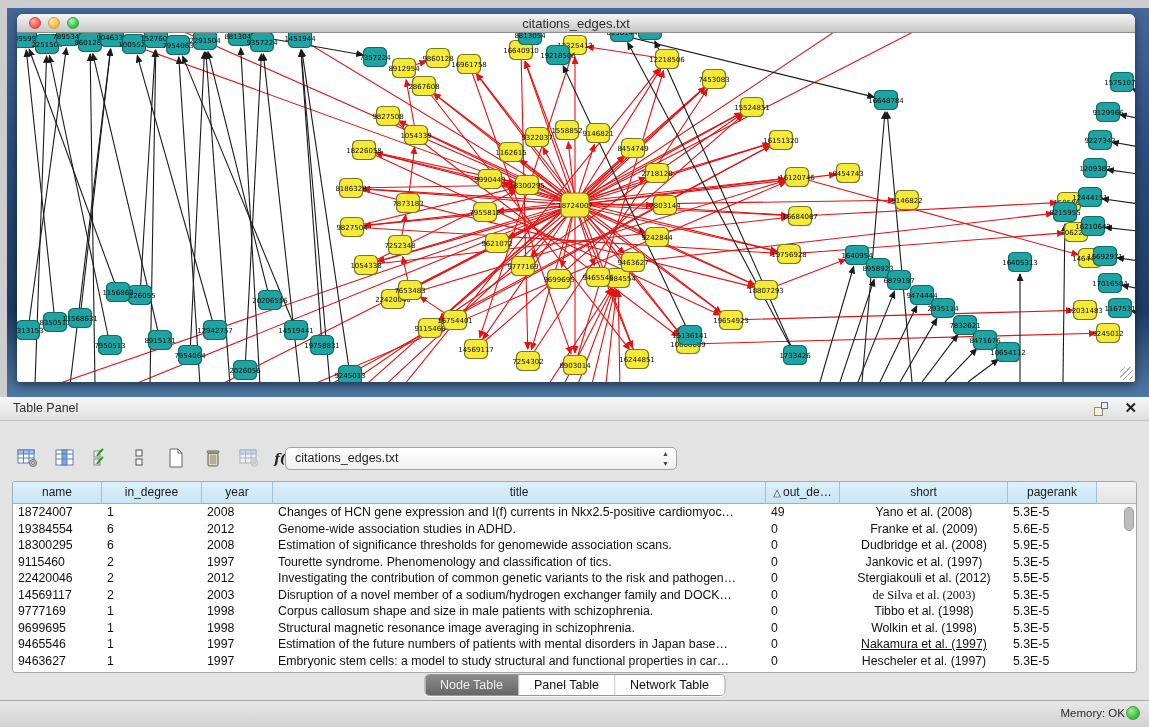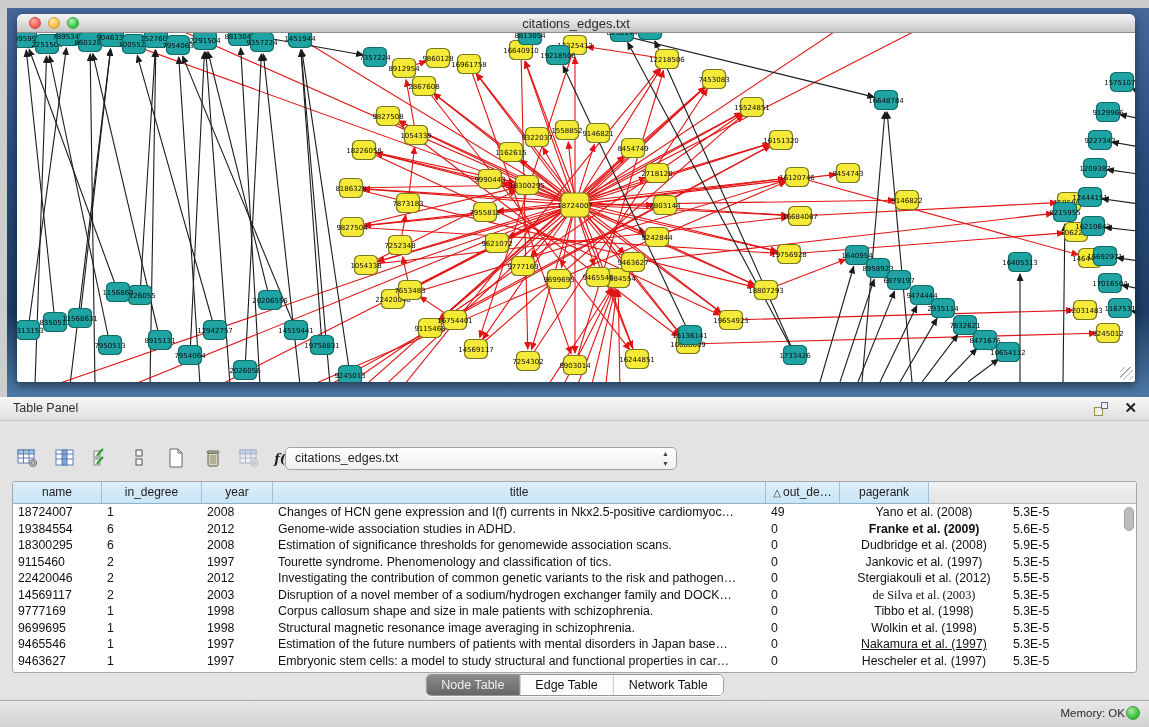--- a/index.html
+++ b/index.html
@@ -777,40 +777,41 @@
     <span class="steppers">▲<br>▼</span>
   </div>
 
   <div class="table-container">
     <div class="thead" id="thead">
         <div class="th" style="width: 89px;"><span>name</span></div>
         <div class="th" style="width: 100px;"><span>in_degree</span></div>
         <div class="th" style="width: 71px;"><span>year</span></div>
         <div class="th" style="width: 493px;"><span>title</span></div>
         <div class="th" style="width: 74px;"><span class="sort-glyph">△</span><span>out_de…</span></div>
+        <div class="th" style="width: 168px;"><span>short</span></div>
         <div class="th" style="width: 89px;"><span>pagerank</span></div>
         <div class="th filler" style="flex: 1 1 0%;"></div>
       </div>
     <div id="tbody">
         <div class="trow">
           <div class="td" style="width: 89px;">18724007</div>
           <div class="td" style="width: 100px;">1</div>
           <div class="td" style="width: 71px;">2008</div>
           <div class="td" style="width: 493px;">Changes of HCN gene expression and I(f) currents in Nkx2.5-positive cardiomyoc…</div>
           <div class="td" style="width: 74px;">49</div>
           <div class="td center" style="width: 168px;">Yano et al. (2008)</div>
           <div class="td" style="width: 89px;">5.3E-5</div>
         </div>
         <div class="trow">
           <div class="td" style="width: 89px;">19384554</div>
           <div class="td" style="width: 100px;">6</div>
           <div class="td" style="width: 71px;">2012</div>
           <div class="td" style="width: 493px;">Genome-wide association studies in ADHD.</div>
           <div class="td" style="width: 74px;">0</div>
-          <div class="td center" style="width: 168px; font-weight: bold;">Franke et al. (2009)</div>
+          <div class="td center" style="width: 168px;">Franke et al. (2009)</div>
           <div class="td" style="width: 89px;">5.6E-5</div>
         </div>
         <div class="trow">
           <div class="td" style="width: 89px;">18300295</div>
           <div class="td" style="width: 100px;">6</div>
           <div class="td" style="width: 71px;">2008</div>
           <div class="td" style="width: 493px;">Estimation of significance thresholds for genomewide association scans.</div>
           <div class="td" style="width: 74px;">0</div>
           <div class="td center" style="width: 168px;">Dudbridge et al. (2008)</div>
           <div class="td" style="width: 89px;">5.9E-5</div>
@@ -877,21 +878,21 @@
           <div class="td" style="width: 74px;">0</div>
           <div class="td center" style="width: 168px;">Hescheler et al. (1997)</div>
           <div class="td" style="width: 89px;">5.3E-5</div>
         </div>
       </div>
     <div class="vscroll"></div>
   </div>
 
   <div class="tabs" id="tabs">
       <div class="tab active">Node Table</div>
-      <div class="tab">Edge Table</div>
+      <div class="tab">Panel Table</div>
       <div class="tab">Network Table</div>
     </div>
 </div>
 
 <div class="status-bar">
   <span class="memory">Memory: OK</span>
   <span class="mem-dot"></span>
 </div>
 
 </body></html>

